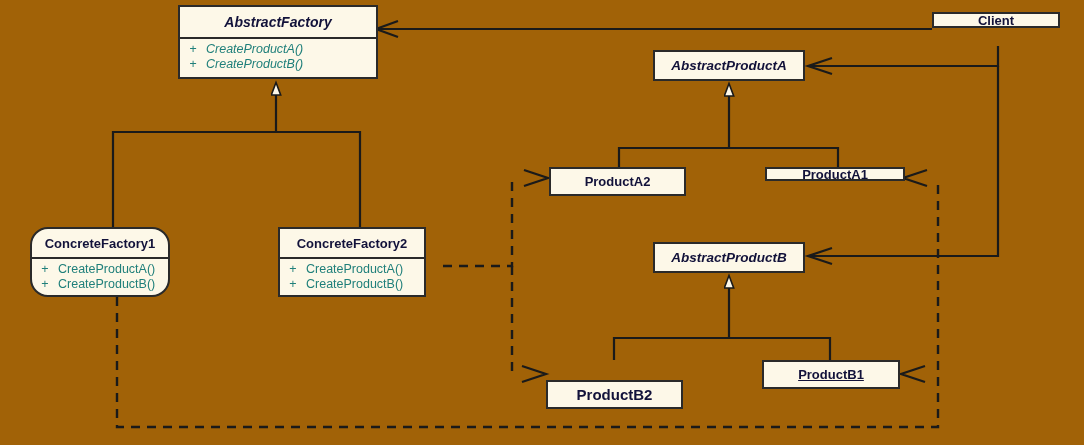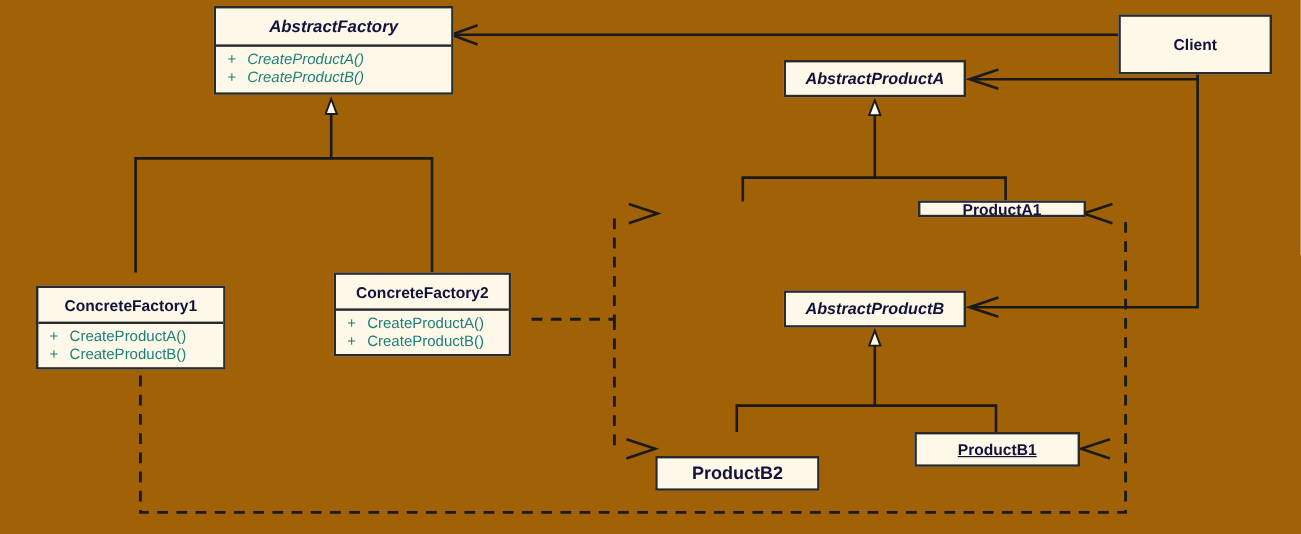--- a/index.html
+++ b/index.html
@@ -98,21 +98,21 @@
         <span class="vis">+</span>
         <span class="mname">CreateProductA()</span>
       </div>
       <div class="member abstract">
         <span class="vis">+</span>
         <span class="mname">CreateProductB()</span>
       </div>
     </div>
   </div>
 
-  <div class="uml-box" style="left:30px;top:238px;width:158px;height:70px;">
+  <div class="uml-box" style="left:30px;top:227px;width:140px;height:70px;border-radius:18px;">
     <div class="uml-title" style="height:28px;font-size:13px;">ConcreteFactory1</div>
     <div class="divider"></div>
     <div class="compartment">
       <div class="member">
         <span class="vis">+</span>
         <span class="mname">CreateProductA()</span>
       </div>
       <div class="member">
         <span class="vis">+</span>
         <span class="mname">CreateProductB()</span>
@@ -132,22 +132,23 @@
         <span class="vis">+</span>
         <span class="mname">CreateProductB()</span>
       </div>
     </div>
   </div>
 
   <div class="uml-box uml-title abstract" style="left:653px;top:242px;width:152px;height:31px;font-size:13.5px;">AbstractProductB</div>
 
   <div class="uml-box uml-title abstract" style="left:653px;top:50px;width:152px;height:31px;font-size:13.5px;">AbstractProductA</div>
 
+  <div class="uml-box uml-title" style="left:549px;top:167px;width:137px;height:29px;font-size:13px;">ProductA2</div>
 
   <div class="uml-box uml-title" style="left:765px;top:167px;width:140px;height:14px;font-size:13px;">ProductA1</div>
 
   <div class="uml-box uml-title" style="left:546px;top:380px;width:137px;height:29px;font-size:15px;">ProductB2</div>
 
   <div class="uml-box uml-title" style="left:762px;top:360px;width:138px;height:29px;font-size:13px;text-decoration:underline;">ProductB1</div>
 
-  <div class="uml-box uml-title" style="left:932px;top:12px;width:128px;height:50px;font-size:13px;">Client</div>
+  <div class="uml-box uml-title" style="left:932px;top:12px;width:128px;height:16px;font-size:13px;">Client</div>
 
 </div>
 
 </body></html>

